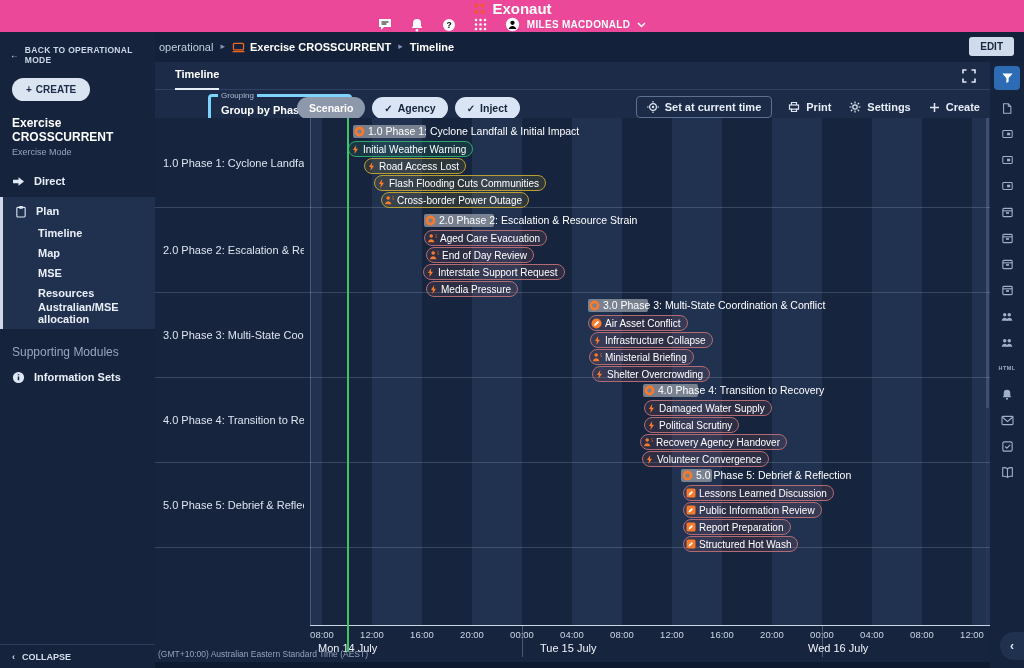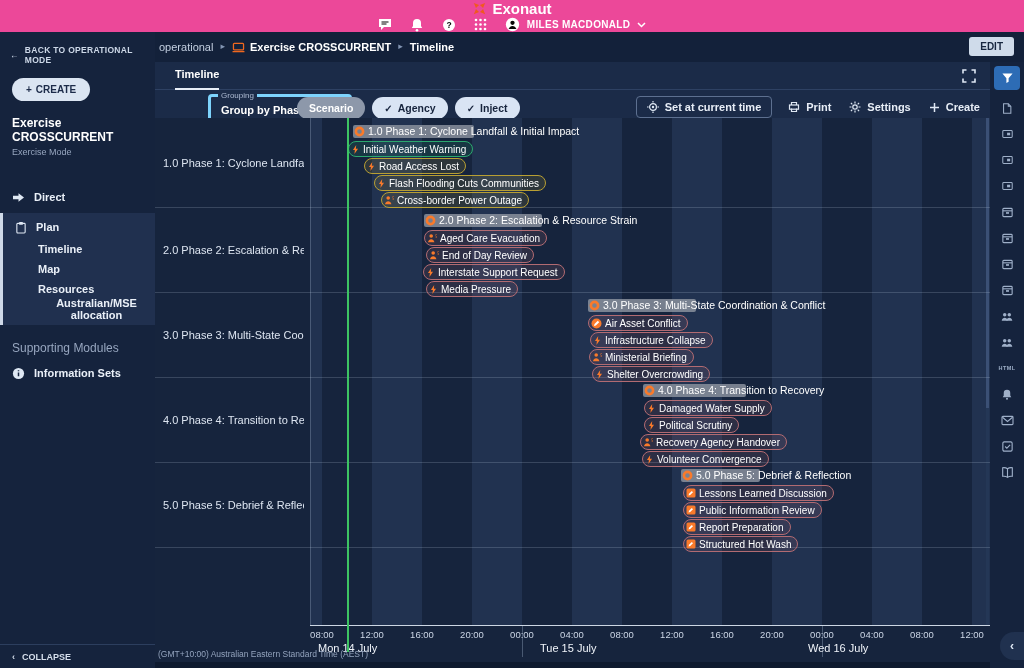--- a/index.html
+++ b/index.html
@@ -26,21 +26,21 @@
             font-weight:bold;border:none;border-radius:3px;padding:4px 11px;font-family:inherit;cursor:pointer;}
 
   
   .sidebar{position:absolute;left:0;top:32px;width:155px;height:636px;background:#15233d;box-sizing:border-box;}
   .side-back{display:flex;align-items:center;gap:6px;margin:13px 0 0 10px;font-size:8.5px;font-weight:bold;
              letter-spacing:.3px;color:#cdd8e8;cursor:pointer;}
   .create-btn{display:inline-flex;align-items:center;gap:4px;margin:13px 0 0 12px;background:#dbe5f2;color:#1c2b49;
               font-size:10px;font-weight:bold;border:none;border-radius:14px;padding:6px 14px;font-family:inherit;cursor:pointer;}
   .ex-title{margin:15px 12px 0;font-size:12px;font-weight:bold;color:#fff;}
   .ex-mode{margin:3px 12px 0;font-size:9px;color:#97a6bf;}
-  .nav{margin-top:28px;text-align:center;}
+  .nav{margin-top:12px;}
   .nav-row{height:24px;display:flex;align-items:center;gap:9px;padding-left:12px;font-size:11px;
            font-weight:bold;color:#eaf0f8;cursor:pointer;}
   .nav-row .ic{color:#dfe8f4;}
   .nav-row.sub{padding-left:38px;height:20px;}
   .plan-sec{background:#20304f;border-left:3px solid #cfd9e8;padding:2px 0 6px;margin:4px 0;}
   .plan-sec .nav-row{}
   .plan-sec .nav-row.sub{padding-left:35px;}
   .side-label{margin:16px 0 6px 12px;font-size:12px;color:#97a6bf;}
   .side-collapse{position:absolute;left:0;bottom:0;width:155px;height:24px;border-top:1px solid #2c3e5e;
                  display:flex;align-items:center;gap:7px;padding-left:12px;font-size:9px;font-weight:bold;
@@ -75,21 +75,21 @@
   .timeline-body{position:absolute;left:0;top:56px;width:835px;height:544px;background:#16243d;}
   .labels{position:absolute;left:0;top:0;width:155px;height:507px;}
   .row-label{position:absolute;left:0;width:149px;display:flex;align-items:center;padding-left:8px;
              font-size:11px;color:#dde5f1;white-space:nowrap;overflow:hidden;box-sizing:border-box;}
   .chart{position:absolute;left:155px;top:0;width:680px;height:507px;overflow:hidden;}
   .band{position:absolute;top:0;height:507px;background:#213250;}
   .hsep{position:absolute;left:0;width:835px;height:1px;background:rgba(195,210,232,0.20);}
   .vdiv{position:absolute;left:155px;top:0;width:1px;height:507px;background:rgba(195,210,232,0.25);}
   .now-line{position:absolute;top:0;width:2px;height:534px;z-index:5;}
 
-  .pbar{position:absolute;height:13px;background:rgba(140,148,160,0.82);border-radius:2px;z-index:3;cursor:pointer;padding-left:48px;}
+  .pbar{position:absolute;height:13px;background:rgba(140,148,160,0.82);border-radius:2px;z-index:3;cursor:pointer;}
   .pbar .pbar-ic{position:absolute;left:1px;top:1px;}
   .pbar-label{position:absolute;left:15px;top:0;font-size:10.5px;color:#fff;white-space:nowrap;line-height:13px;}
 
   .pill{position:absolute;height:14px;display:inline-flex;align-items:center;gap:3px;border:1px solid;
         border-radius:8px;padding:0 6px 0 2px;font-size:10px;color:#fff;white-space:nowrap;z-index:3;cursor:pointer;box-sizing:content-box;}
 
   .axis{position:absolute;left:155px;top:507px;width:680px;height:34px;border-top:1px solid #cdd7e4;overflow:hidden;}
   .tick{position:absolute;top:3px;width:40px;text-align:center;font-size:9.5px;color:#ccd6e6;}
   .day{position:absolute;top:16px;font-size:11px;color:#f0f4fa;}
   .day-sep{position:absolute;top:0;width:1px;height:31px;background:rgba(170,190,215,0.35);}
@@ -205,20 +205,23 @@
             </span>
             <span>Plan</span>
           </div>
           <div class="nav-row sub">
             <span>Timeline</span>
           </div>
           <div class="nav-row sub">
             <span>Map</span>
           </div>
           <div class="nav-row sub">
+            <span>MSE</span>
+          </div>
+          <div class="nav-row sub">
             <span>Resources</span>
           </div>
           <div class="nav-row sub">
             <span>Australian/MSE allocation</span>
           </div>
         </div>
       </div>
     <div class="side-label">Supporting Modules</div>
     <div id="side-supporting">
         <div class="nav-row">

